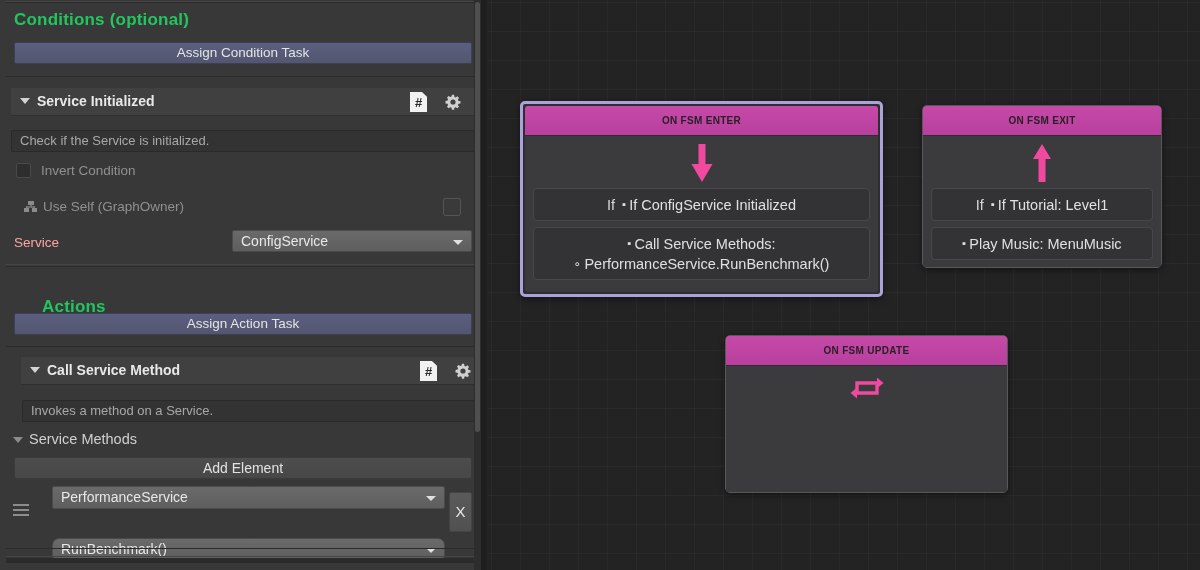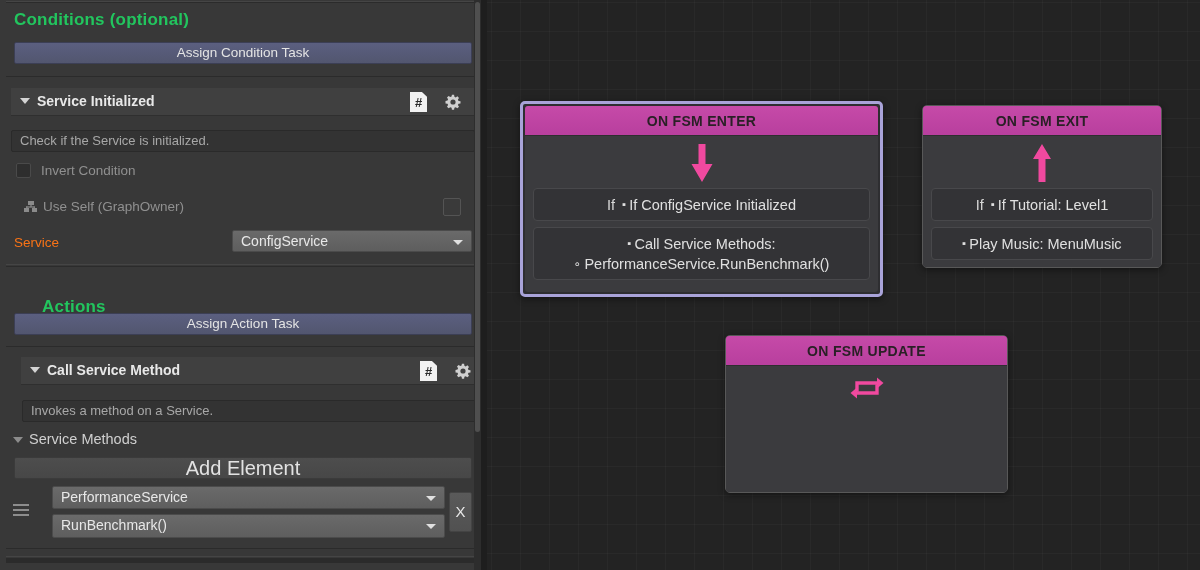--- a/index.html
+++ b/index.html
@@ -87,21 +87,21 @@
     border-radius: 2px;
     color: #a8a8a8;
     font-size: 13px;
     padding-left: 8px;
     line-height: 20px;
     height: 22px;
   }
 
   .row-label {
     position: absolute;
-    color: #f97316;
+    color: #fca5a5;
     font-size: 13.5px;
     line-height: 18px;
   }
   .row-label.dim { color: #909090; }
 
   .chk {
     position: absolute;
     width: 15px; height: 15px;
     background: #2e2e2e;
     border: 1px solid #4a4a4a;
@@ -141,21 +141,21 @@
     border-right: 5px solid transparent;
     border-top: 6px solid #8c8c8c;
   }
 
   .list-btn {
     position: absolute;
     background: linear-gradient(#4d4d4d, #474747);
     border: 1px solid #3b3b3b;
     border-radius: 2px;
     color: #e2e2e2;
-    font-size: 20px;
+    font-size: 14px;
     text-align: center;
     line-height: 20px;
     height: 22px;
   }
 
   .drag-handle { position: absolute; width: 16px; height: 12px; }
   .drag-handle i {
     display: block; height: 2px; background: #8d8d8d; margin-bottom: 3px;
   }
 
@@ -211,21 +211,21 @@
     width: 100%; height: 100%;
     background: #3b3b3e;
     border-radius: 3px;
     overflow: hidden;
     position: relative;
   }
   .node-title {
     height: 30px;
     background: linear-gradient(#c64aa8, #b83f9e);
     color: #2a2026;
-    font-size: 14px; font-weight: bold;
+    font-size: 10px; font-weight: bold;
     text-align: center; line-height: 30px;
     letter-spacing: .3px;
     border-bottom: 1px solid #2e2e30;
   }
   .node-icon-area {
     height: 52px; position: relative;
   }
   .node-rows { padding: 0 8px 8px 8px; }
   .node-row {
     background: #333336;
@@ -341,21 +341,21 @@
       <i></i>
       <i></i>
       <i></i>
     </div>
 
     <div class="dropdown" style="left:52px; top:486px; width:393px; height:23px;">
       <span>PerformanceService</span>
       <span class="caret"></span>
     </div>
 
-    <div class="dropdown" style="left:52px; top:514px; width:393px; height:24px;">
+    <div class="dropdown" style="left:52px; top:538px; width:393px; height:24px;border-radius:7px;">
       <span>RunBenchmark()</span>
       <span class="caret"></span>
     </div>
 
     <div class="x-btn" style="left:449px; top:492px; width:23px; height:40px; line-height:38px;">X</div>
 
     <div class="panel-sep" style="top:548px;"></div>
     <div class="panel-sep light" style="top:556px;"></div>
     <div class="panel-sep" style="top:558px; height:5px; background:#2b2b2b;"></div>
 

